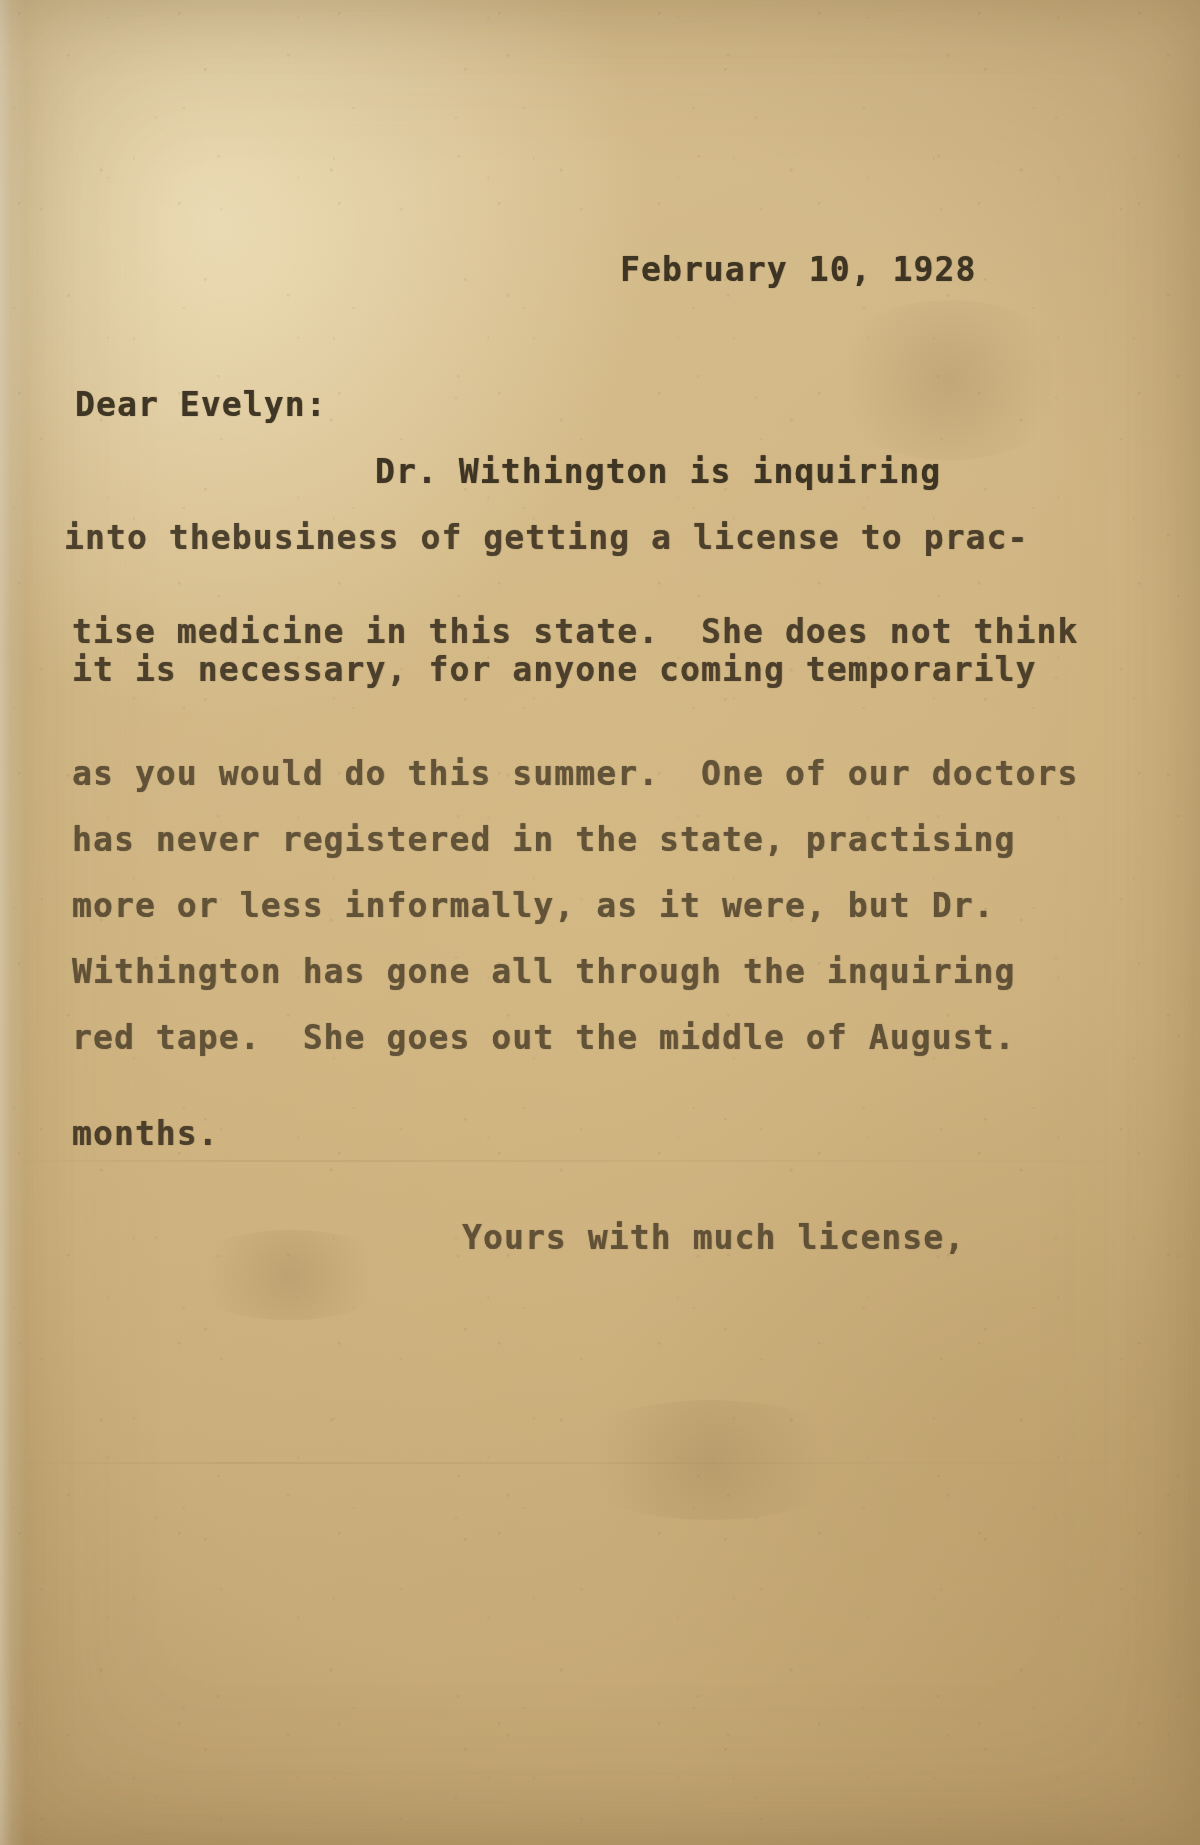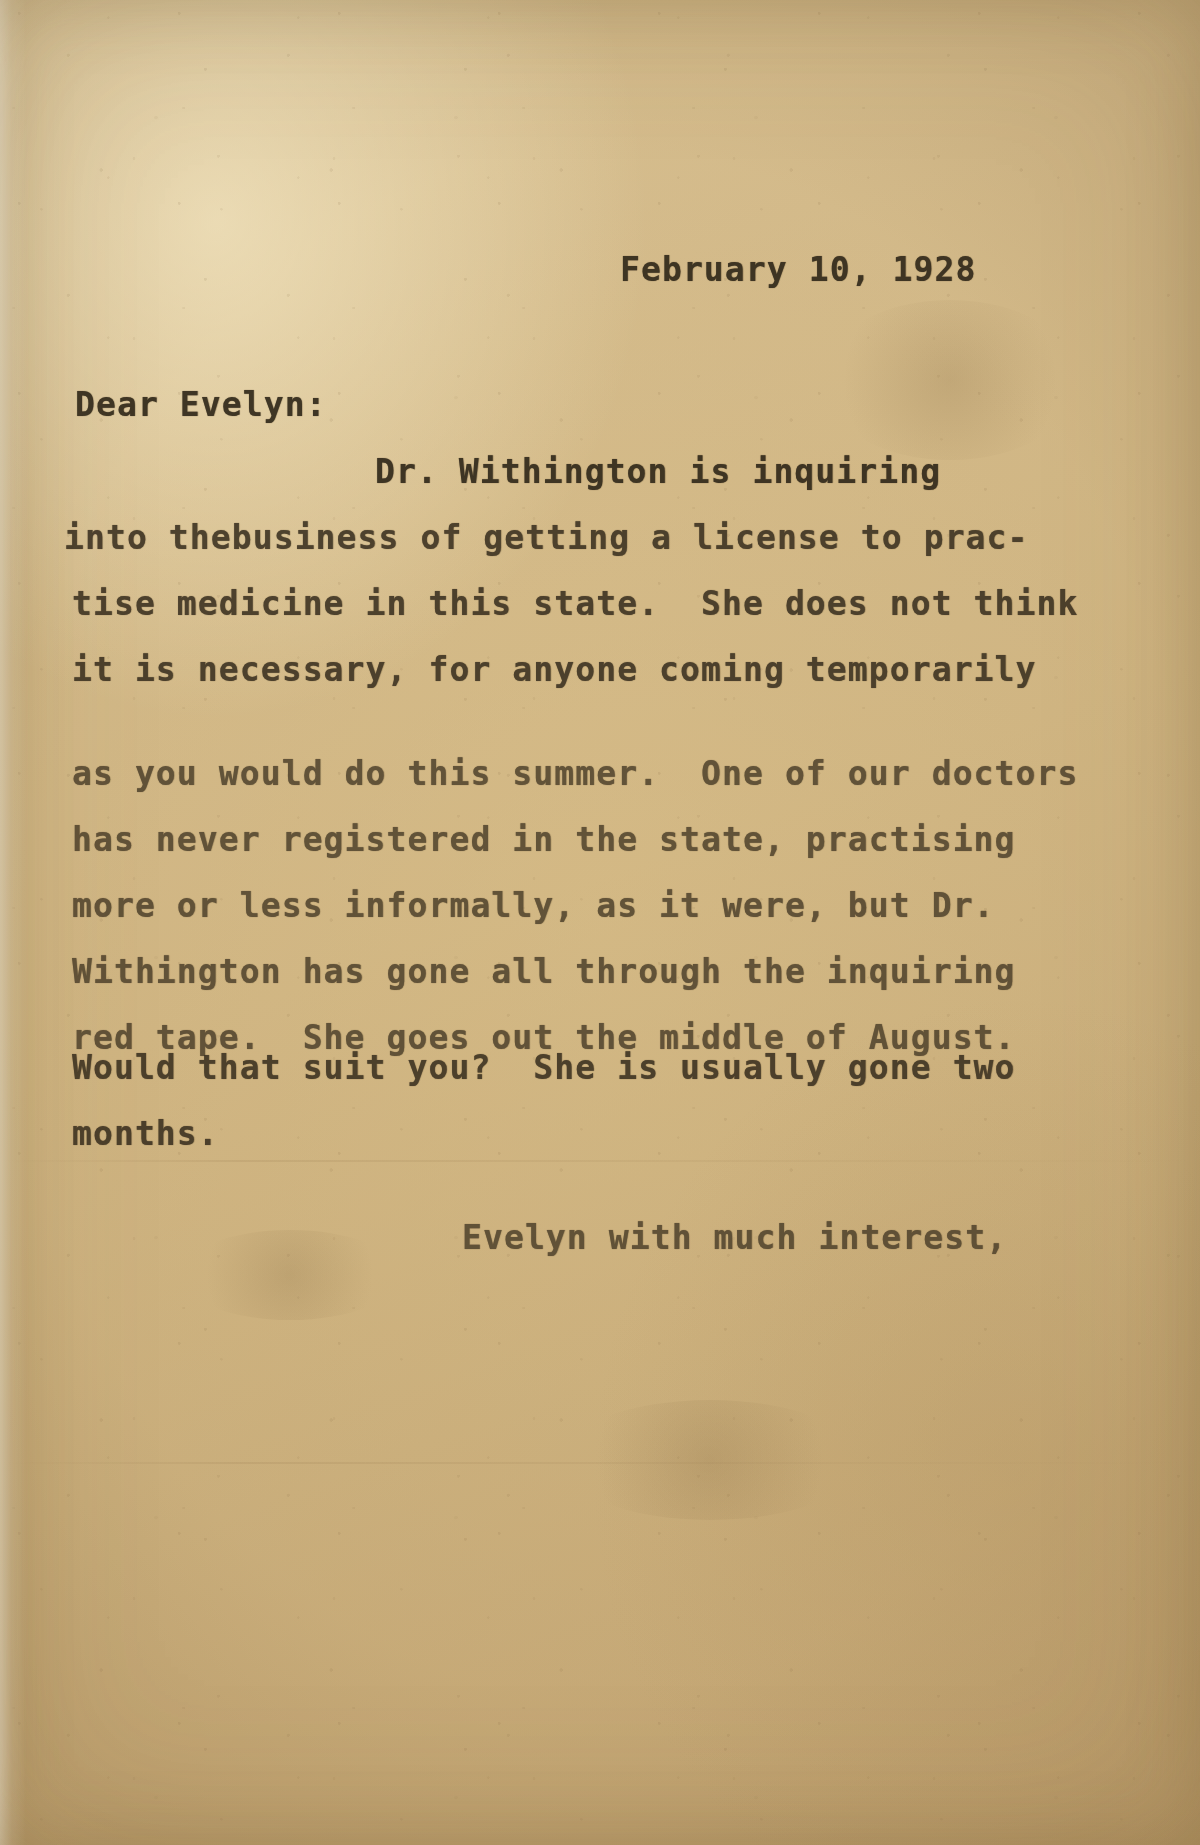--- a/index.html
+++ b/index.html
@@ -76,21 +76,21 @@
     font-weight: 700;
     opacity: 0.88;
   }
   .light { opacity: 0.80; color: #463a26; margin-top: 36px; }
   .dark  { opacity: 0.93; color: #332b1c; }
 
   .date      { left: 620px; top: 250px; }
   .salut     { left: 75px;  top: 385px; }
   .b1        { left: 375px; top: 452px; }
   .b2        { left: 64px;  top: 518px; }
-  .b3        { left: 72px;  top: 584px; text-align: center; }
+  .b3        { left: 72px;  top: 612px; text-align: center; }
   .b4        { left: 72px;  top: 650px; }
   .b5        { left: 72px;  top: 718px; }
   .b6        { left: 72px;  top: 784px; }
   .b7        { left: 72px;  top: 850px; }
   .b8        { left: 72px;  top: 916px; }
   .b9        { left: 72px;  top: 982px; }
   .b10       { left: 72px;  top: 1048px; }
   .b11       { left: 72px;  top: 1114px; }
   .close     { left: 462px; top: 1182px; }
 
@@ -120,21 +120,20 @@
 
     <div class="ln b1 dark">Dr. Withington is inquiring</div>
     <div class="ln b2">into thebusiness of getting a license to prac-</div>
     <div class="ln b3">tise medicine in this state.  She does not think</div>
     <div class="ln b4">it is necessary, for anyone coming temporarily</div>
     <div class="ln b5 light">as you would do this summer.  One of our doctors</div>
     <div class="ln b6 light">has never registered in the state, practising</div>
     <div class="ln b7 light">more or less informally, as it were, but Dr.</div>
     <div class="ln b8 light">Withington has gone all through the inquiring</div>
     <div class="ln b9 light">red tape.  She goes out the middle of August.</div>
-    <div class="ln b10">Would that suit you?  She is usually gone two</div>
     <div class="ln b11">months.</div>
 
-    <div class="ln close light">Evelyn with much interest,</div>
+    <div class="ln close light">Yours with much license,</div>
   </div>
 
   <div class="left-strip"></div>
   <div class="edge-shade"></div>
 </div>
 
 </body></html>

